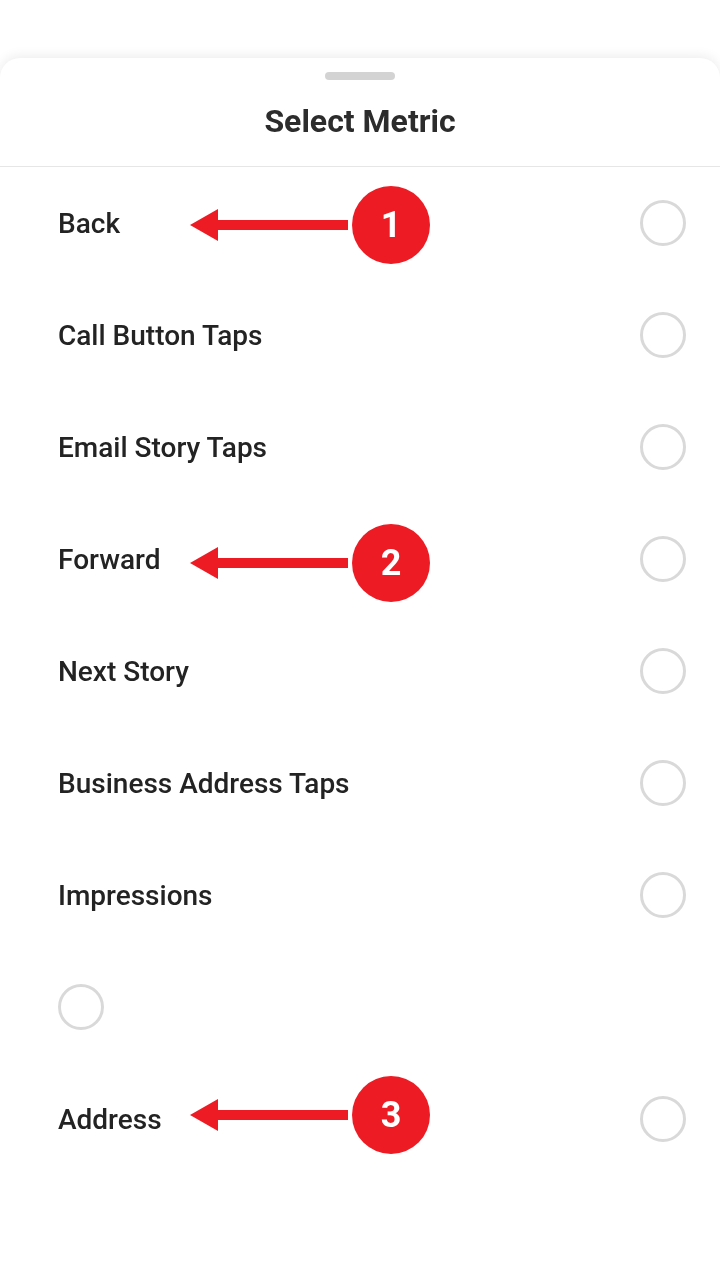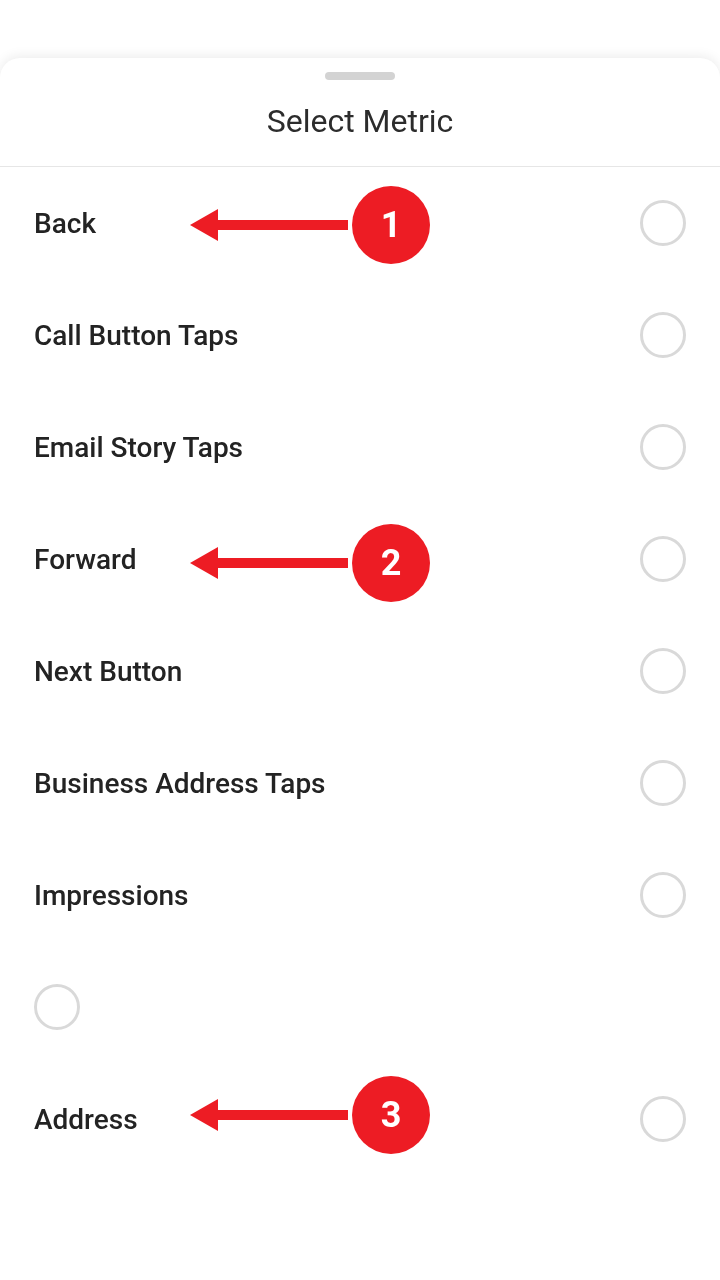--- a/index.html
+++ b/index.html
@@ -37,35 +37,36 @@
   .drag-handle {
     width: 70px;
     height: 8px;
     background: #d3d3d3;
     border-radius: 4px;
     margin: 14px auto 0 auto;
   }
   .sheet-title {
     text-align: center;
     font-size: 32px;
-    font-weight: 400;
+    font-weight: 700;
     color: #2c2c2c;
     padding: 22px 0 26px 0;
     border-bottom: 1px solid #e6e6e6;
   }
   .list {
     flex: 1;
     overflow: hidden;
   }
   .list-item {
     display: flex;
     align-items: center;
     justify-content: space-between;
     height: 112px;
     padding: 0 34px;
+    margin-left: 24px;
   }
   .item-label {
     font-size: 28px;
     font-weight: 500;
     color: #232323;
   }
   .radio {
     width: 46px;
     height: 46px;
     border: 3px solid #d9d9d9;
@@ -132,21 +133,21 @@
       <span class="radio"></span>
     </div>
 
     <div class="list-item">
       <span class="item-label">Forward</span>
       <span class="radio"></span>
     </div>
 
 
     <div class="list-item">
-      <span class="item-label">Next Button</span>
+      <span class="item-label">Next Story</span>
       <span class="radio"></span>
     </div>
 
     <div class="list-item">
       <span class="item-label">Business Address Taps</span>
       <span class="radio"></span>
     </div>
 
     <div class="list-item">
       <span class="item-label">Impressions</span>

